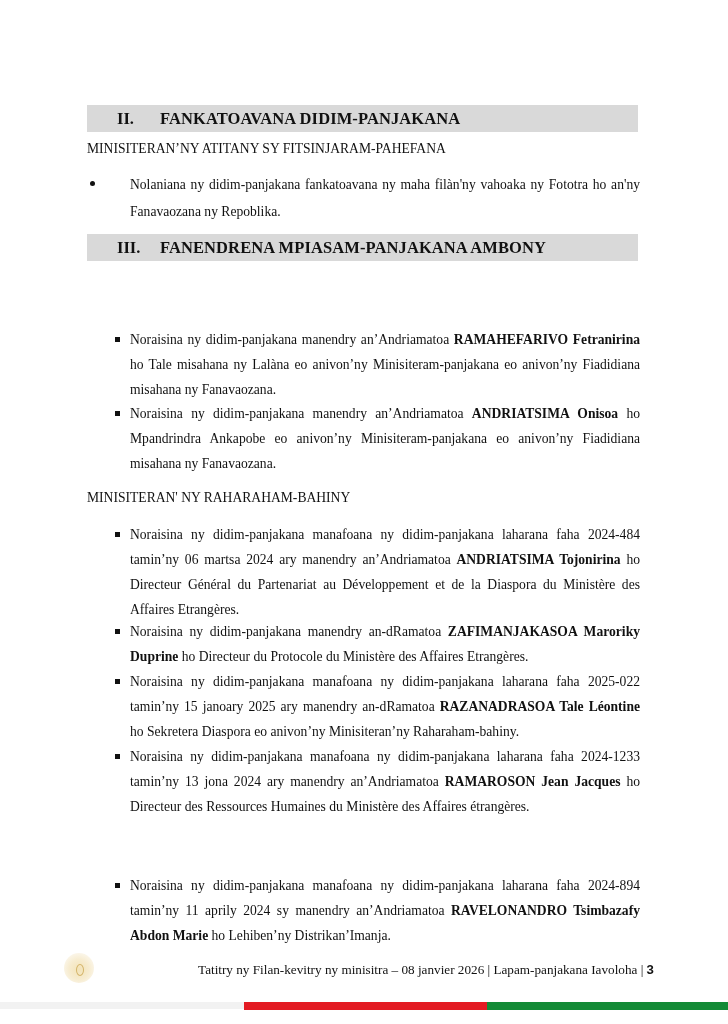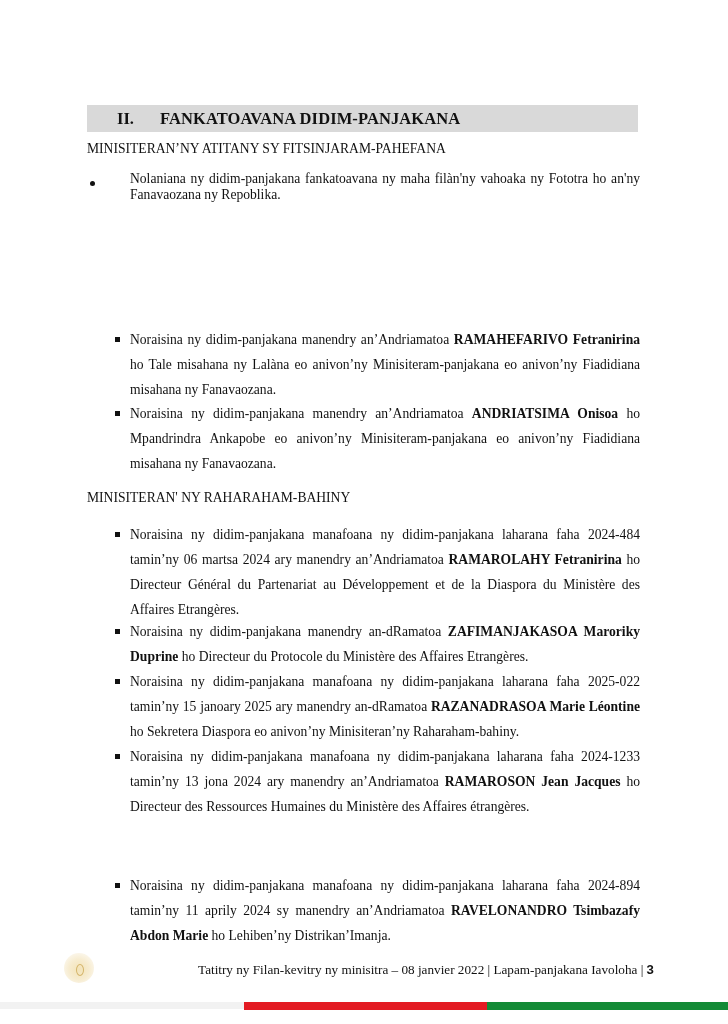--- a/index.html
+++ b/index.html
@@ -57,64 +57,68 @@
 <div class="page">
 
   <div class="sec-bar" style="top:86px;">
     <span class="num">II.</span>
     <span class="ttl">FANKATOAVANA DIDIM-PANJAKANA</span>
   </div>
 
   <div class="subhead" style="top:116px;">MINISITERAN’NY ATITANY SY FITSINJARAM-PAHEFANA</div>
 
   <span class="bullet-dot" style="top:162px;"></span>
-  <div class="item" style="top:152px; line-height:16px;">
+  <div class="item" style="top:152px; line-height:27px;">
     <span>Nolaniana ny didim-panjakana fankatoavana ny maha filàn'ny vahoaka ny Fototra ho an'ny Fanavaozana ny Repoblika.</span>
   </div>
 
+  <div class="sec-bar" style="top:215px;">
+    <span class="num">III.</span>
+    <span class="ttl">FANENDRENA MPIASAM-PANJAKANA AMBONY</span>
+  </div>
 
 
   <span class="bullet-sq" style="top:318px;"></span>
   <div class="item" style="top:308px;">
     <span>Noraisina ny didim-panjakana manendry an’Andriamatoa </span><span class="b">RAMAHEFARIVO Fetranirina</span><span> ho Tale misahana ny Lalàna eo anivon’ny Minisiteram-panjakana eo anivon’ny Fiadidiana misahana ny Fanavaozana.</span>
   </div>
 
   <span class="bullet-sq" style="top:392px;"></span>
   <div class="item" style="top:382px;">
     <span>Noraisina ny didim-panjakana manendry an’Andriamatoa </span><span class="b">ANDRIATSIMA Onisoa</span><span> ho Mpandrindra Ankapobe eo anivon’ny Minisiteram-panjakana eo anivon’ny Fiadidiana misahana ny Fanavaozana.</span>
   </div>
 
   <div class="subhead" style="top:465px;">MINISITERAN' NY RAHARAHAM-BAHINY</div>
 
   <span class="bullet-sq" style="top:513px;"></span>
   <div class="item" style="top:503px;">
-    <span>Noraisina ny didim-panjakana manafoana ny didim-panjakana laharana faha 2024-484 tamin’ny 06 martsa 2024 ary manendry an’Andriamatoa </span><span class="b">RAMAROLAHY Fetranirina</span><span> ho Directeur Général du Partenariat au Développement et de la Diaspora du Ministère des Affaires Etrangères.</span>
+    <span>Noraisina ny didim-panjakana manafoana ny didim-panjakana laharana faha 2024-484 tamin’ny 06 martsa 2024 ary manendry an’Andriamatoa </span><span class="b">ANDRIATSIMA Tojonirina</span><span> ho Directeur Général du Partenariat au Développement et de la Diaspora du Ministère des Affaires Etrangères.</span>
   </div>
 
   <span class="bullet-sq" style="top:610px;"></span>
   <div class="item" style="top:600px;">
     <span>Noraisina ny didim-panjakana manendry an-dRamatoa </span><span class="b">ZAFIMANJAKASOA Maroriky Duprine</span><span> ho Directeur du Protocole du Ministère des Affaires Etrangères.</span>
   </div>
 
   <span class="bullet-sq" style="top:660px;"></span>
   <div class="item" style="top:650px;">
-    <span>Noraisina ny didim-panjakana manafoana ny didim-panjakana laharana faha 2025-022 tamin’ny 15 janoary 2025 ary manendry an-dRamatoa </span><span class="b">RAZANADRASOA Marie Léontine</span><span> ho Sekretera Diaspora eo anivon’ny Minisiteran’ny Raharaham-bahiny.</span>
+    <span>Noraisina ny didim-panjakana manafoana ny didim-panjakana laharana faha 2025-022 tamin’ny 15 janoary 2025 ary manendry an-dRamatoa </span><span class="b">RAZANADRASOA Tale Léontine</span><span> ho Sekretera Diaspora eo anivon’ny Minisiteran’ny Raharaham-bahiny.</span>
   </div>
 
   <span class="bullet-sq" style="top:735px;"></span>
   <div class="item" style="top:725px;">
     <span>Noraisina ny didim-panjakana manafoana ny didim-panjakana laharana faha 2024-1233 tamin’ny 13 jona 2024 ary manendry an’Andriamatoa </span><span class="b">RAMAROSON Jean Jacques</span><span> ho Directeur des Ressources Humaines du Ministère des Affaires étrangères.</span>
   </div>
 
 
   <span class="bullet-sq" style="top:864px;"></span>
   <div class="item" style="top:854px;">
     <span>Noraisina ny didim-panjakana manafoana ny didim-panjakana laharana faha 2024-894 tamin’ny 11 aprily 2024 sy manendry an’Andriamatoa </span><span class="b">RAVELONANDRO Tsimbazafy Abdon Marie</span><span> ho Lehiben’ny Distrikan’Imanja.</span>
   </div>
 
   <div class="logo"></div>
   <div class="footer-text">
-    <span>Tatitry ny Filan-kevitry ny minisitra – 08 janvier 2022 | Lapam-panjakana Iavoloha | </span><span class="pg">3</span>
+    <span>Tatitry ny Filan-kevitry ny minisitra – 08 janvier 2026 | Lapam-panjakana Iavoloha | </span><span class="pg">3</span>
   </div>
   <div class="stripe grey"></div>
   <div class="stripe red"></div>
   <div class="stripe green"></div>
 </div>
 
 </body></html>

